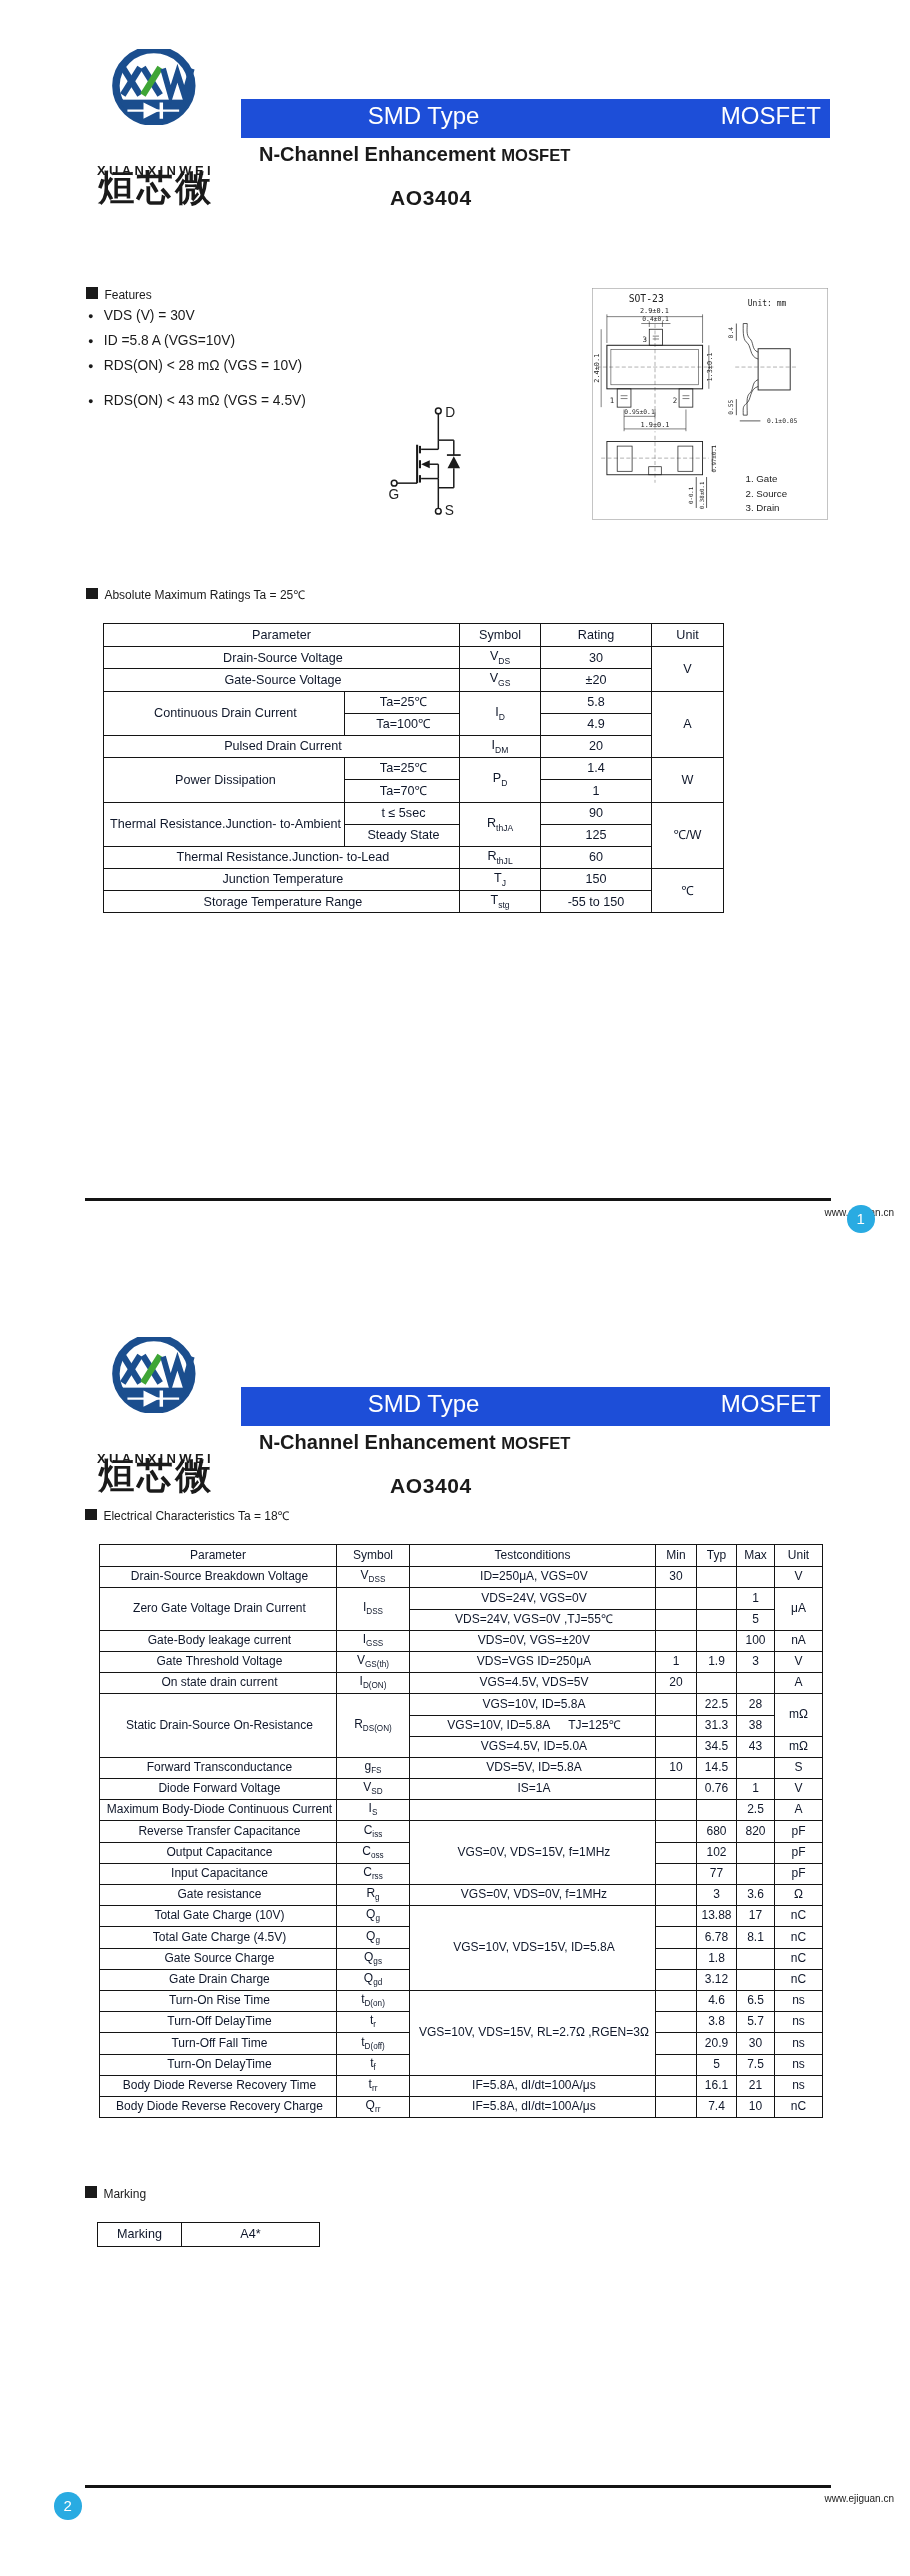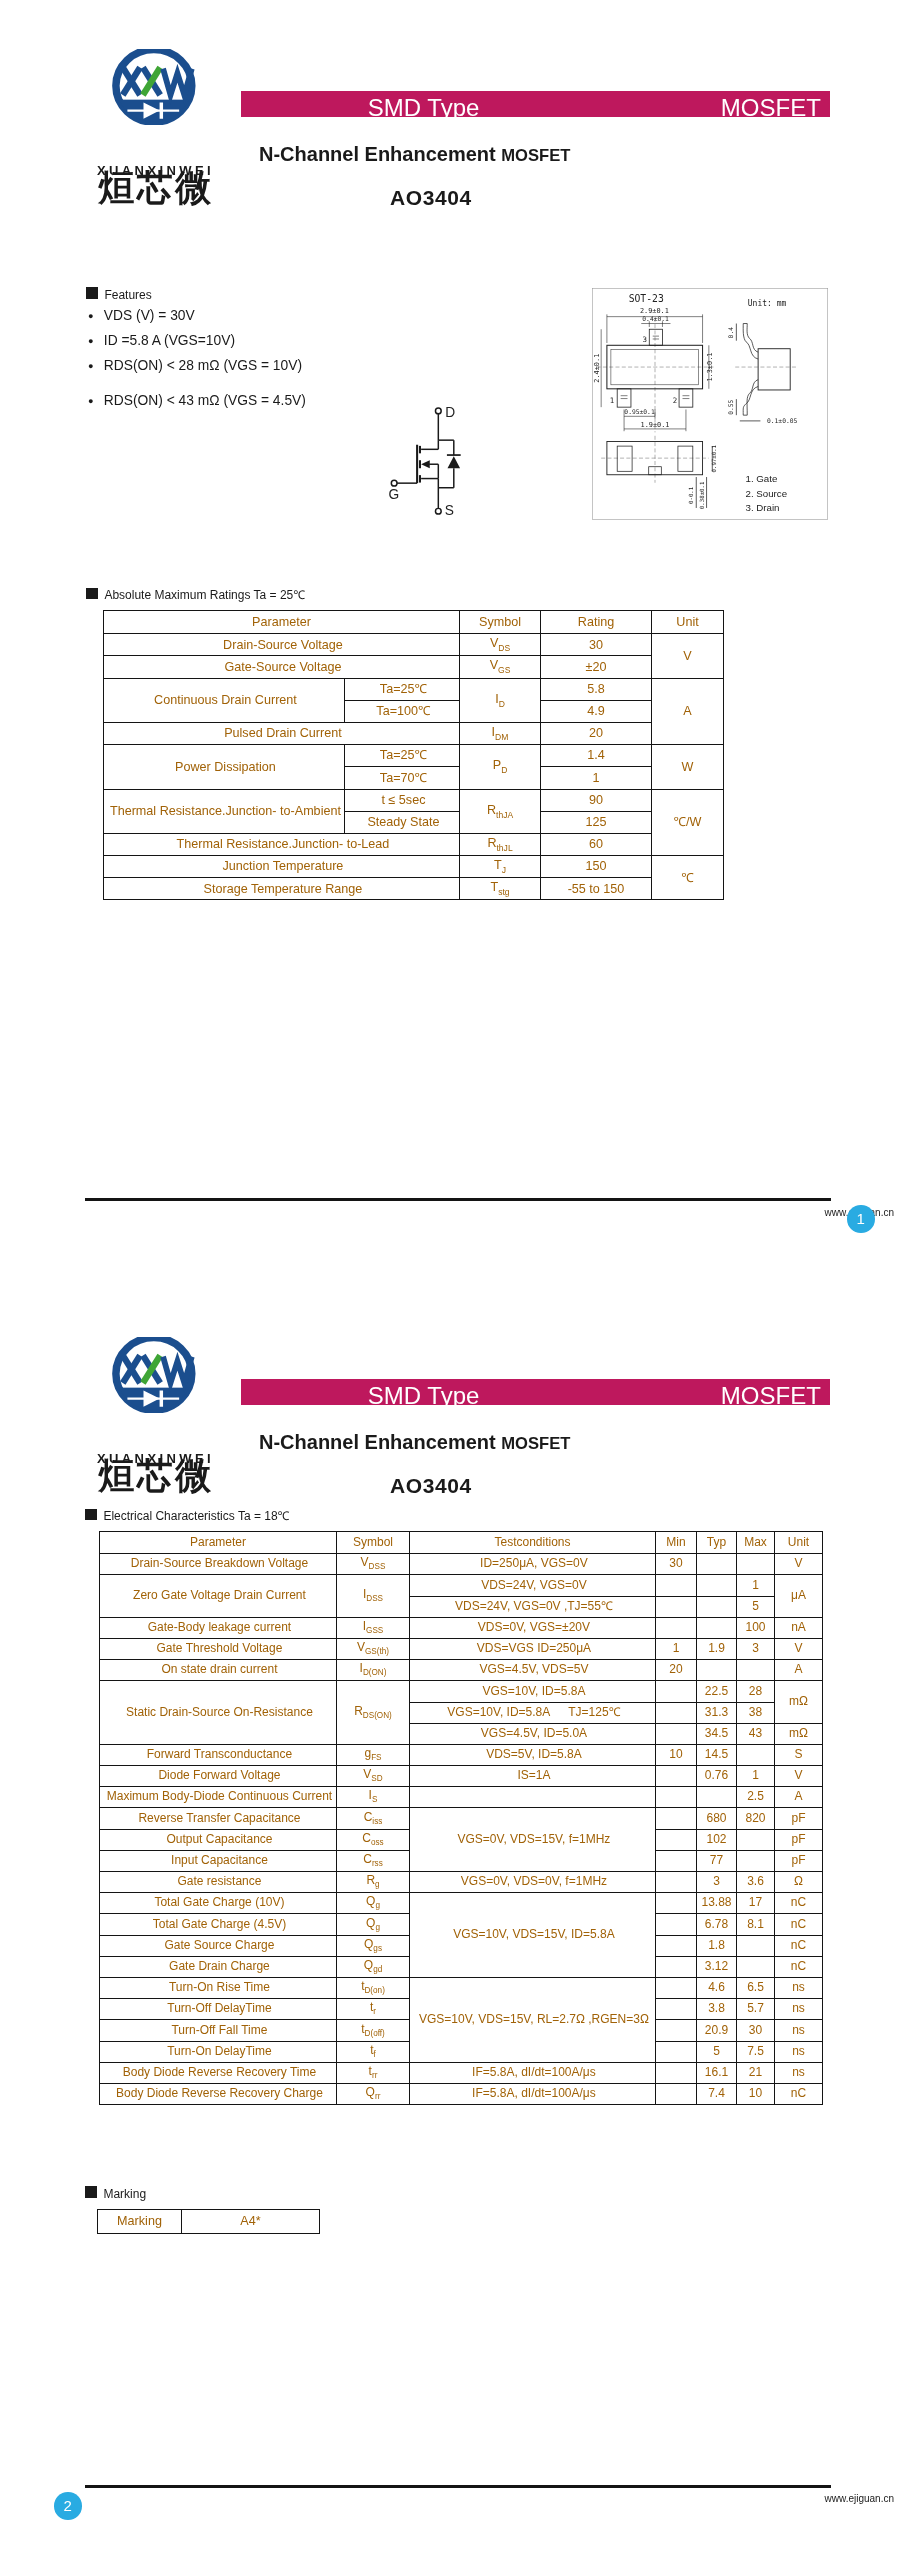--- a/index.html
+++ b/index.html
@@ -4,34 +4,34 @@
 <style>
   html,body{margin:0;padding:0;background:#f4f4f4;}
   #doc{position:relative;width:910px;height:2576px;background:#fff;margin:0 auto;
        font-family:"Liberation Sans",sans-serif;color:#1a1a1a;}
   .page{position:absolute;left:0;width:910px;height:1288px;background:#fff;overflow:hidden;}
   #p1{top:0;} #p2{top:1288px;}
   .abs{position:absolute;}
   
   .cn{left:86px;top:120px;width:140px;text-align:center;font-size:36px;font-weight:700;letter-spacing:2.3px;white-space:nowrap;margin-top:44px;}
   .en{left:84px;top:163px;width:143px;text-align:center;font-size:13px;font-weight:600;letter-spacing:3.4px;white-space:nowrap;}
-  .banner{left:241px;top:91px;width:589px;height:26px;background:#be185d;color:#fff;font-size:24px;}
+  .banner{left:241px;top:99px;width:589px;height:39px;background:#1d4ed8;color:#fff;font-size:24px;}
   .banner .bl{position:absolute;left:0;top:3.4px;width:62%;text-align:center;}
   .banner .br{position:absolute;right:9.2px;top:3.4px;}
   .t1{left:259px;top:143px;font-size:20px;font-weight:700;white-space:nowrap;}
   .t1 .sm{font-size:16.6px;}
   .pn{left:390px;top:186px;font-size:21px;font-weight:700;letter-spacing:0.6px;}
   
   .sh{font-size:12px;white-space:nowrap;}
   .sq{display:inline-block;width:11.5px;height:11.5px;background:#1a1a1a;margin-right:6.9px;}
   
   .fi{font-size:13.8px;white-space:nowrap;}
   .dot{font-size:9.2px;margin-right:10.3px;vertical-align:1.1px;}
   
-  table.t{border-collapse:collapse;table-layout:fixed;color:#a16207;}
+  table.t{border-collapse:collapse;table-layout:fixed;color:#0f172a;margin-top:13px;}
   .t td{border:1.7px solid #141414;text-align:center;padding:0.6px 2.3px;line-height:1.15;overflow:hidden;}
   .t td.L{text-align:center;padding-left:5.2px;}
   .t sub{font-size:0.68em;}
   table.a{font-size:12.6px;}  .a td{height:20px;}  .a tr.h td{height:21px;}
   table.e{font-size:12px;}  .e td{height:19px;}  .e tr.h td{height:20px;}
   table.m{font-size:12.6px;}  .m td{height:22px;}
   
   .fbar{left:85px;width:746px;height:3.4px;background:#141414;}
   .furl{left:24px;width:870px;text-align:right;font-size:10px;}
   .badge{width:27.5px;height:27.5px;border-radius:50%;background:#29ABE2;color:#fff;font-size:15px;

